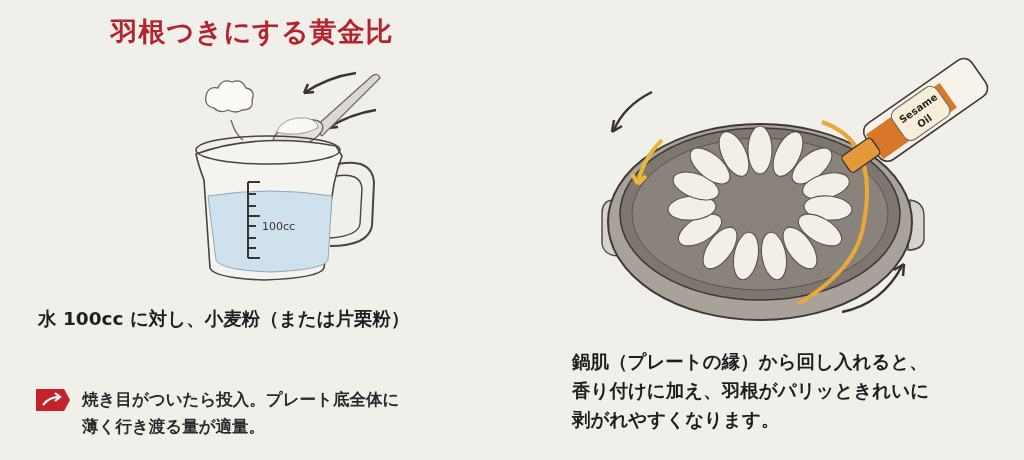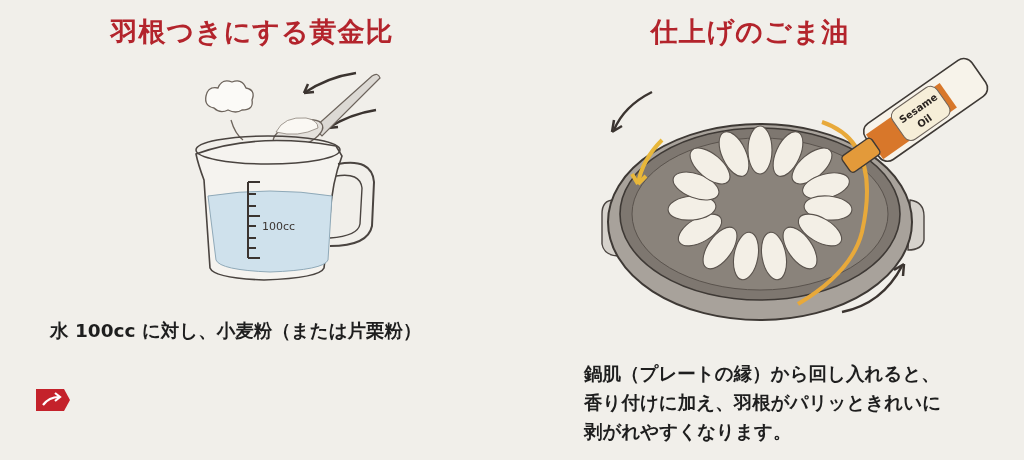--- a/index.html
+++ b/index.html
@@ -18,21 +18,21 @@
     text-align: center; font-weight: bold; font-size: 27px;
     color: #b3242c; letter-spacing: 1px; margin: 0;
   }
   .panel-left .title { left: -4px; }
   .panel-right .title { left: -18px; }
   .illus { position: absolute; }
   .illus-cup { left: 176px; top: 58px; width: 230px; height: 225px; }
   .illus-pan { left: 80px; top: 50px; width: 420px; height: 290px; }
   .body-text {
     position: absolute; font-size: 18.5px; line-height: 29px;
-    font-weight: bold; color: #1e1e1e; margin: 16px;
+    font-weight: bold; color: #1e1e1e; margin: 4px;
   }
   .left-body { left: 34px; top: 300px; width: 470px; }
   .left-body span { display: block; white-space: nowrap; }
   .note {
     position: absolute; left: 36px; top: 386px; width: 470px;
     display: flex; align-items: flex-start;
   }
   .note-icon {
     width: 34px; height: 22px; flex: 0 0 auto; margin-top: 3px; margin-right: 12px;
   }
@@ -92,25 +92,28 @@
   <p class="body-text left-body">
     <span>水 100cc に対し、小麦粉（または片栗粉）</span>
   </p>
 
   <div class="note">
     <svg class="note-icon" viewBox="0 0 34 22">
       <path d="M0 0 H28 L34 11 L28 22 H0z" fill="#c4222b"></path>
       <path d="M7 16 q6 -8 16 -8" fill="none" stroke="#ffffff" stroke-width="2.2"></path>
       <path d="M19 4 l5 4 -5 4" fill="none" stroke="#ffffff" stroke-width="2.2"></path>
     </svg>
+    <div class="note-text">
+      <span>焼き目がついたら投入。プレート底全体に</span>
+      <span>薄く行き渡る量が適量。</span>
+    </div>
   </div>
 </section>
 
 <section class="panel panel-right">
-  <h2 class="title">仕上げのごま油</h2>
 
   <div class="illus illus-pan">
     <svg width="420" height="290" viewBox="0 0 420 290">
 
       <path d="M60 42 q-28 14 -38 38" fill="none" stroke="#3b3430" stroke-width="2.5"></path>
       <path d="M20 82 l2 -12 M20 82 l10 -6" stroke="#3b3430" stroke-width="2.5" fill="none"></path>
       <path d="M250 262 q40 -8 60 -46" fill="none" stroke="#3b3430" stroke-width="2.5"></path>
       <path d="M312 214 l-1 12 M312 214 l-10 6" stroke="#3b3430" stroke-width="2.5" fill="none"></path>
 
       <path d="M22 150 q-12 0 -12 14 v30 q2 12 18 12 z" fill="#d6d2cc" stroke="#4a4440" stroke-width="1.4"></path>

